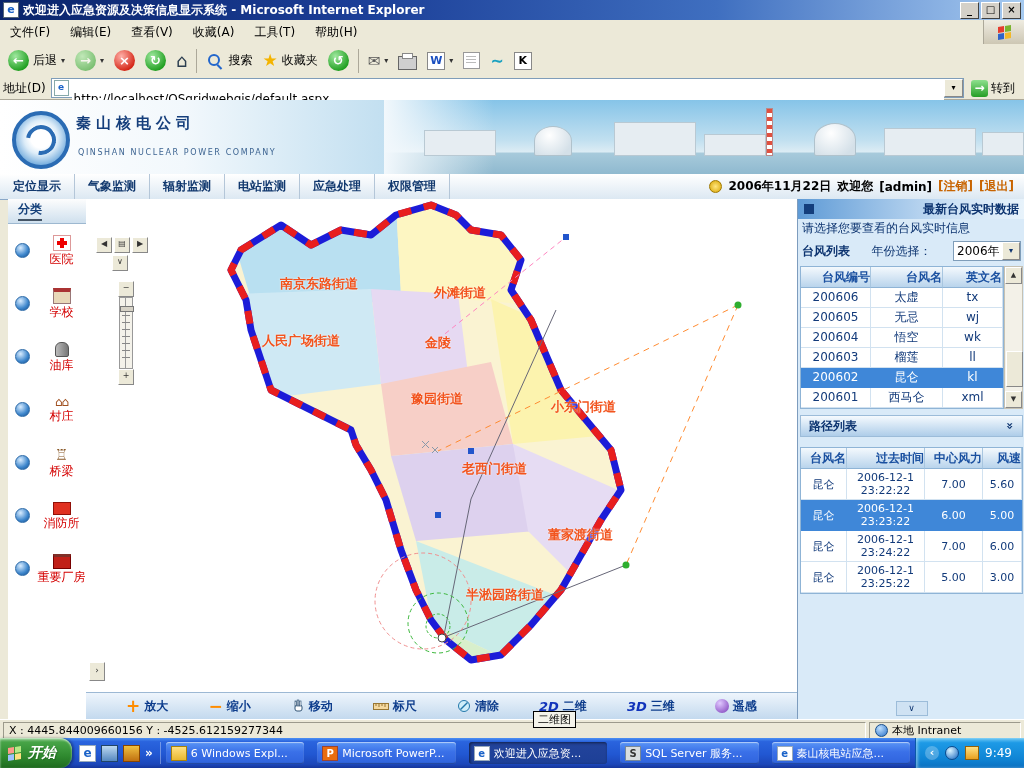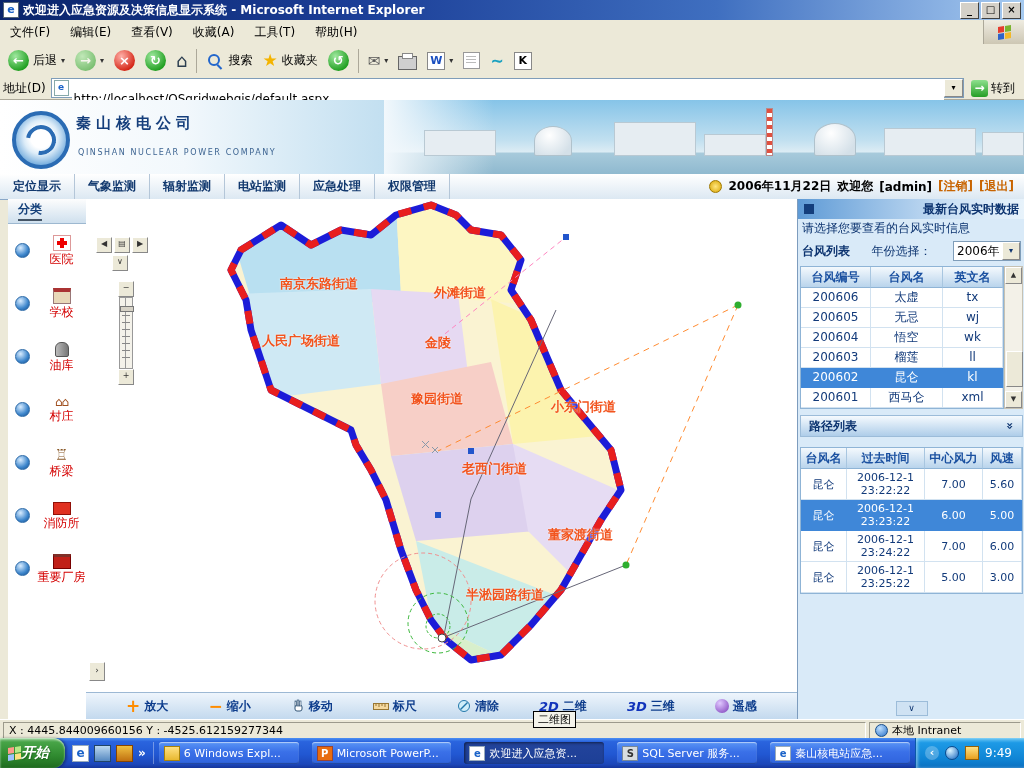--- a/index.html
+++ b/index.html
@@ -152,21 +152,21 @@
   .rp-head-ico{width:10px;height:10px;background:#143e7c;margin-right:auto;}
   .rp-sub{height:19px;display:flex;align-items:center;padding:0 4px;color:#0d3470;}
   .rp-row{height:26px;display:flex;align-items:center;padding:0 4px;gap:4px;color:#0d3470;font-weight:bold;}
   .ysel{margin-left:auto;width:66px;height:18px;background:#fff;border:1px solid #7f9db9;display:flex;align-items:center;}
   .ysel-text{flex:1;padding-left:3px;font-weight:normal;color:#000;}
   .ysel-btn{width:16px;height:16px;background:#ece9d8;border:1px solid;border-color:#fff #888 #888 #fff;
     text-align:center;font-size:8px;line-height:15px;}
   .t1wrap{display:flex;margin:2px 2px 0 2px;}
   .t1{flex:1;background:#fff;border:1px solid #8fb4d6;}
   .trow{display:grid;grid-template-columns:70px 72px auto;}
-  .thc{height:20px;line-height:20px;text-align:center;color:#1a50a0;font-weight:bold;
+  .thc{height:20px;line-height:20px;text-align:right;color:#1a50a0;font-weight:bold;
     background:linear-gradient(#f4f9fd,#b9d4ec);border-right:1px solid #a8c6e0;border-bottom:1px solid #8fb4d6;}
   .tdc{height:19px;line-height:19px;text-align:center;color:#123a7a;
     border-right:1px solid #d2e2f0;border-bottom:1px solid #d2e2f0;overflow:hidden;}
   .sel .tdc{background:#3f87d8;color:#fff;border-color:#3f87d8;}
   .vscroll{width:17px;background:#f3f1e8;border:1px solid #c6c1b2;display:flex;flex-direction:column;align-items:center;}
   .sb-arrow{width:15px;height:15px;background:#ece9d8;border:1px solid;border-color:#fff #888 #888 #fff;
     font-size:7px;line-height:14px;text-align:center;color:#333;flex:none;}
   .sb-track{flex:1;width:15px;position:relative;}
   .sb-thumb{position:absolute;left:0;bottom:4px;width:15px;height:34px;background:#ece9d8;
     border:1px solid;border-color:#fff #888 #888 #fff;}
@@ -192,21 +192,21 @@
     border-top:1px solid #fff;display:flex;align-items:center;gap:3px;padding:1px 3px;}
   .sb-pane{height:15px;border:1px solid;border-color:#9c9a8c #fff #fff #9c9a8c;
     display:flex;align-items:center;padding:0 5px;font-size:11px;gap:4px;}
   .sb-coords{flex:1;}
   .sb-zone{width:140px;}
   .globe{width:11px;height:11px;border-radius:50%;background:radial-gradient(circle at 35% 30%,#bfe0ff,#2a72c8);border:1px solid #184e8c;flex:none;}
 
   
   .taskbar{position:absolute;top:738px;left:0;width:100%;height:30px;display:flex;align-items:center;
     background:linear-gradient(#4b90f4 0%,#2a64de 12%,#2157d2 55%,#1c46b8 88%,#15359b 100%);}
-  .start-btn{height:30px;padding:0 16px 0 8px;border-radius:0 12px 12px 0;display:flex;align-items:center;gap:0;
+  .start-btn{height:30px;padding:0 16px 0 8px;border-radius:0 12px 12px 0;display:flex;align-items:center;gap:7px;
     background:linear-gradient(#8cc98c 0%,#47a447 14%,#2f8a2f 60%,#1f6b1f 100%);
     color:#fff;font-weight:bold;font-size:14px;font-style:italic;text-shadow:1px 1px 1px #14421462;
     box-shadow:inset 0 1px 2px #cfeccf,2px 0 3px rgba(0,0,0,.35);}
   .sflag{display:grid;grid-template-columns:6px 6px;grid-gap:1px;transform:skewY(-8deg);}
   .sflag span{width:6px;height:6px;display:block;}
   .qlaunch{display:flex;align-items:center;gap:5px;padding:0 7px;height:22px;border-right:1px solid rgba(255,255,255,.35);}
   .ql-ico{width:15px;height:15px;text-align:center;line-height:15px;font-weight:bold;font-size:12px;color:#fff;}
   .ql-e{background:#fff;color:#1a62c8;border:1px solid #9ab;}
   .ql-desk{background:linear-gradient(#bcd8f0,#5588c0);border:1px solid #246;}
   .ql-media{background:linear-gradient(#f0c040,#c07010);border:1px solid #840;}

